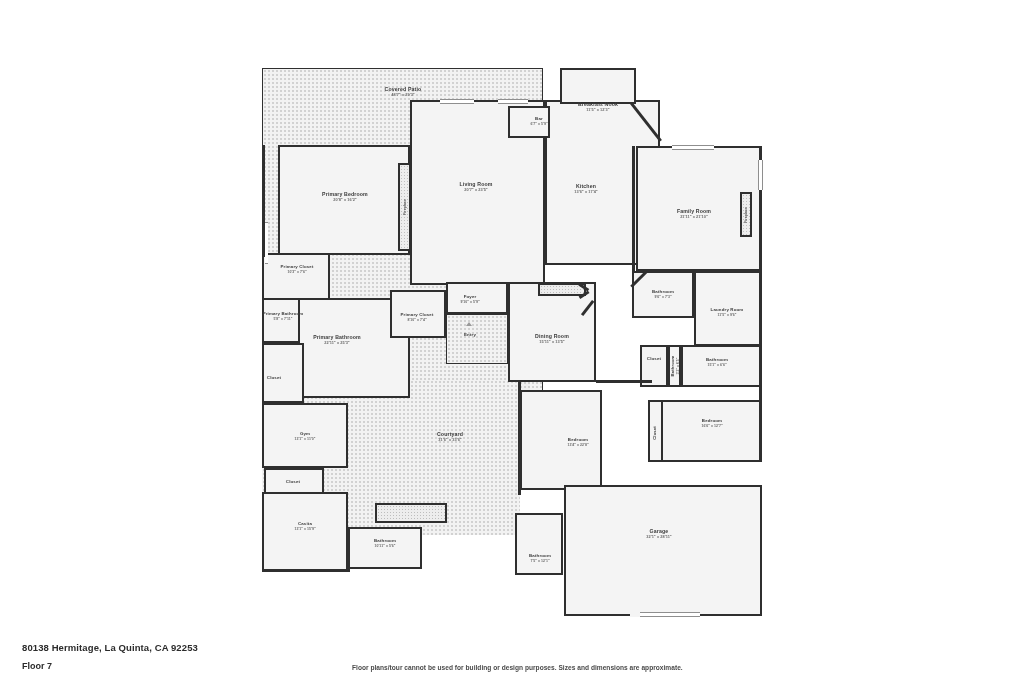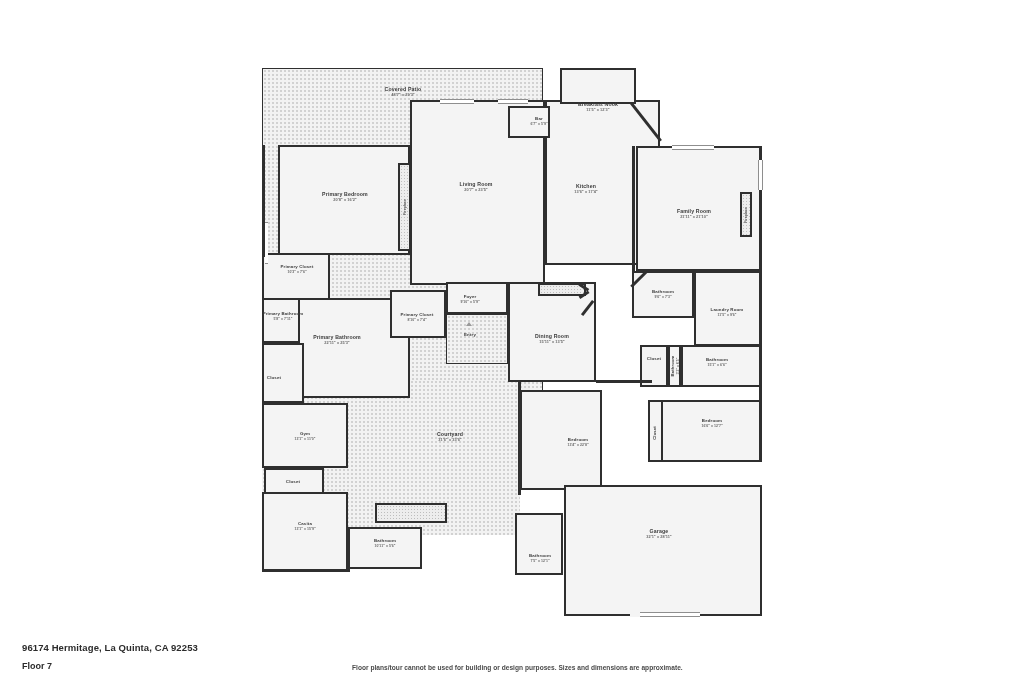--- a/index.html
+++ b/index.html
@@ -416,16 +416,16 @@
   </div>
 
   <div class="label" style="left:659px; top:534px;">
     <span class="nm">Garage</span>
     <span class="dm">32'1" x 28'11"</span>
   </div>
 
 </div>
 
 <div id="footer">
-  <div id="addr">96174 Hermitage, La Quinta, CA 92253</div>
+  <div id="addr">80138 Hermitage, La Quinta, CA 92253</div>
   <div id="floorlabel">Floor 7</div>
   <div id="disclaimer">Floor plans/tour cannot be used for building or design purposes. Sizes and dimensions are approximate.</div>
 </div>
 
 </body></html>

